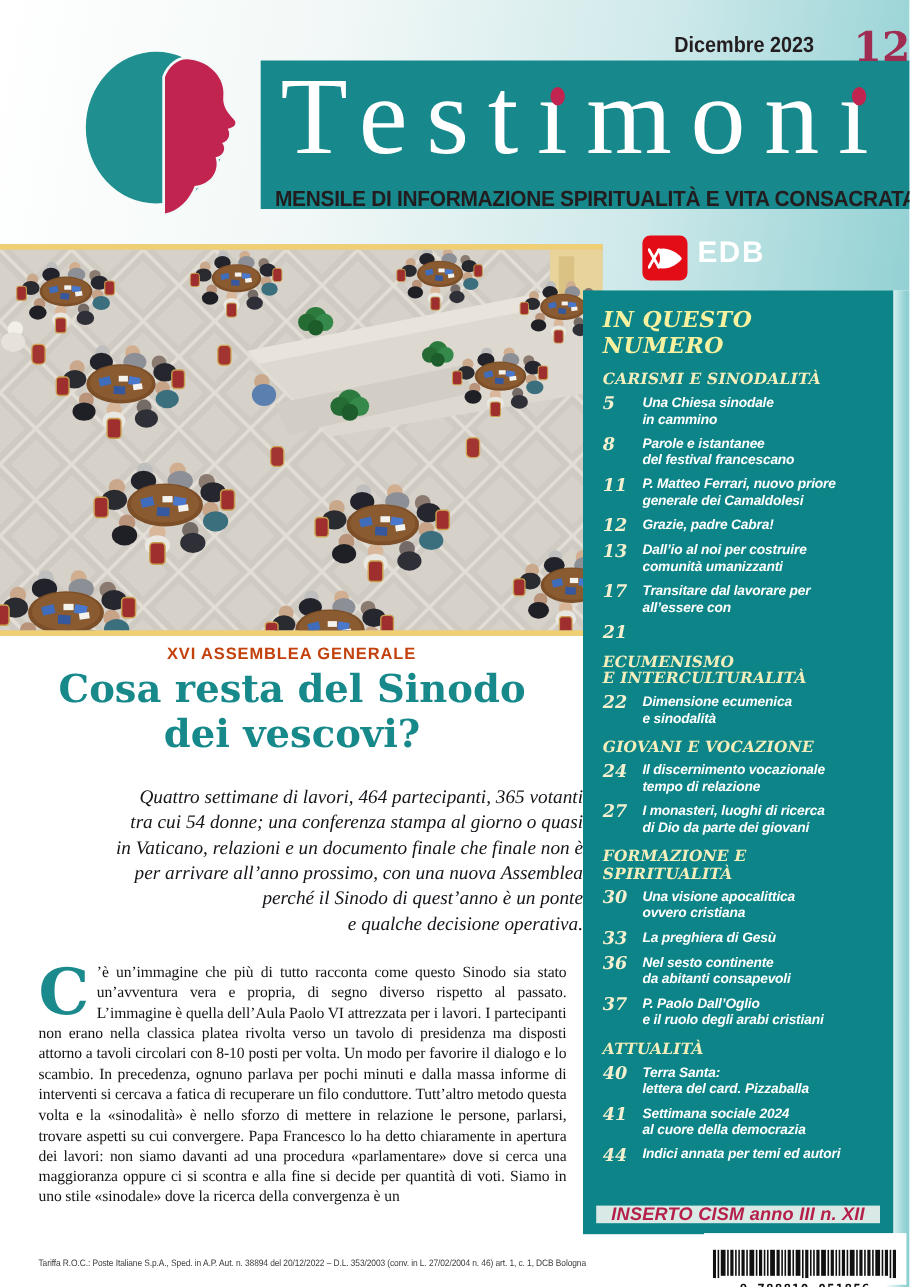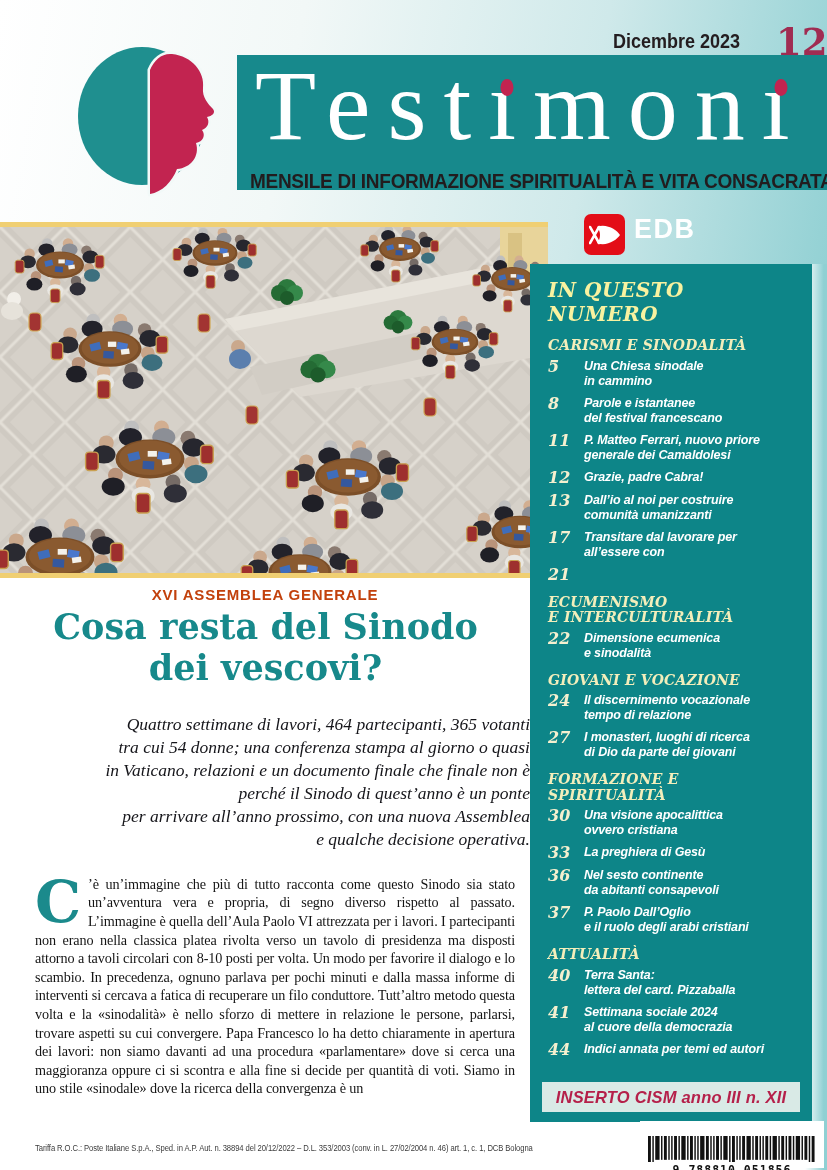--- a/index.html
+++ b/index.html
@@ -38,21 +38,21 @@
   .toc-heading{margin:0 0 12px 0;color:#f8f2a0;font-family:"DejaVu Serif",serif;
     font-size:20px;letter-spacing:.5px;font-weight:bold;}
   .toc-section{margin-top:12px;}
   .toc-section:first-child{margin-top:0;}
   .toc-section-title{color:#f3eebb;font-family:"DejaVu Serif",serif;font-weight:bold;
     font-size:14px;line-height:15.5px;letter-spacing:.2px;margin:0 0 5px 0;}
   .toc-item{display:flex;margin-bottom:7px;}
   .toc-page{flex:none;width:36px;font-family:"DejaVu Serif",serif;font-weight:bold;
     font-size:16px;line-height:16px;color:#f5f0cf;}
   .toc-text{font-size:12.5px;line-height:15px;font-weight:bold;letter-spacing:-.15px;color:#ffffff;}
-  .insert-band{position:absolute;left:12px;right:12px;bottom:10px;height:30px;background:#d9eae6;
+  .insert-band{position:absolute;left:12px;right:12px;bottom:10px;height:16px;background:#d9eae6;
     display:flex;align-items:center;justify-content:center;}
   .insert-band span{color:#b5204a;font-weight:bold;font-size:16.5px;letter-spacing:.2px;}
   
   .article{position:absolute;left:0;top:586px;width:530px;z-index:2;}
   .kicker{text-align:center;color:#c2410c;font-weight:bold;font-size:15px;letter-spacing:.8px;}
   .title{margin:4px 0 0 1px;text-align:center;color:#17898b;font-family:"DejaVu Serif",serif;
     font-weight:bold;font-size:35px;line-height:1.17;}
   .lead{margin-top:24px;text-align:right;font-family:"Liberation Serif",serif;font-style:italic;
     font-size:17.5px;line-height:23px;color:#15151a;}
   .body-text{margin:24px 15px 0 35px;text-align:justify;font-family:"Liberation Serif",serif;
@@ -279,22 +279,22 @@
     </div>
   </aside>
 
   <main class="article">
     <div class="kicker">XVI ASSEMBLEA GENERALE</div>
     <h1 class="title"><span>Cosa resta del Sinodo</span><br><span>dei vescovi?</span></h1>
     <div class="lead" id="lead">
         <div>Quattro settimane di lavori, 464 partecipanti, 365 votanti</div>
         <div>tra cui 54 donne; una conferenza stampa al giorno o quasi</div>
         <div>in Vaticano, relazioni e un documento finale che finale non è</div>
+        <div>per arrivare all’anno prossimo, con una nuova Assemblea</div>
         <div>perché il Sinodo di quest’anno è un ponte</div>
-        <div>per arrivare all’anno prossimo, con una nuova Assemblea</div>
         <div>e qualche decisione operativa.</div>
       </div>
     <p class="body-text"><span class="dropcap">C</span><span>’è un’immagine che più di tutto racconta come questo Sinodo sia stato un’avventura vera e propria, di segno diverso rispetto al passato. L’immagine è quella dell’Aula Paolo VI attrezzata per i lavori. I partecipanti non erano nella classica platea rivolta verso un tavolo di presidenza ma disposti attorno a tavoli circolari con 8-10 posti per volta. Un modo per favorire il dialogo e lo scambio. In precedenza, ognuno parlava per pochi minuti e dalla massa informe di interventi si cercava a fatica di recuperare un filo conduttore. Tutt’altro metodo questa volta e la «sinodalità» è nello sforzo di mettere in relazione le persone, parlarsi, trovare aspetti su cui convergere. Papa Francesco lo ha detto chiaramente in apertura dei lavori: non siamo davanti ad una procedura «parlamentare» dove si cerca una maggioranza oppure ci si scontra e alla fine si decide per quantità di voti. Siamo in uno stile «sinodale» dove la ricerca della convergenza è un</span></p>
   </main>
 
   <div class="imprint">Tariffa R.O.C.: Poste Italiane S.p.A., Sped. in A.P. Aut. n. 38894 del 20/12/2022 – D.L. 353/2003 (conv. in L. 27/02/2004 n. 46) art. 1, c. 1, DCB Bologna</div>
   <div class="barcode">
     <svg width="168" height="26" viewBox="0 0 116 24" preserveAspectRatio="none">
       <g fill="#111">
         <rect x="0" width="2" height="24"></rect>

